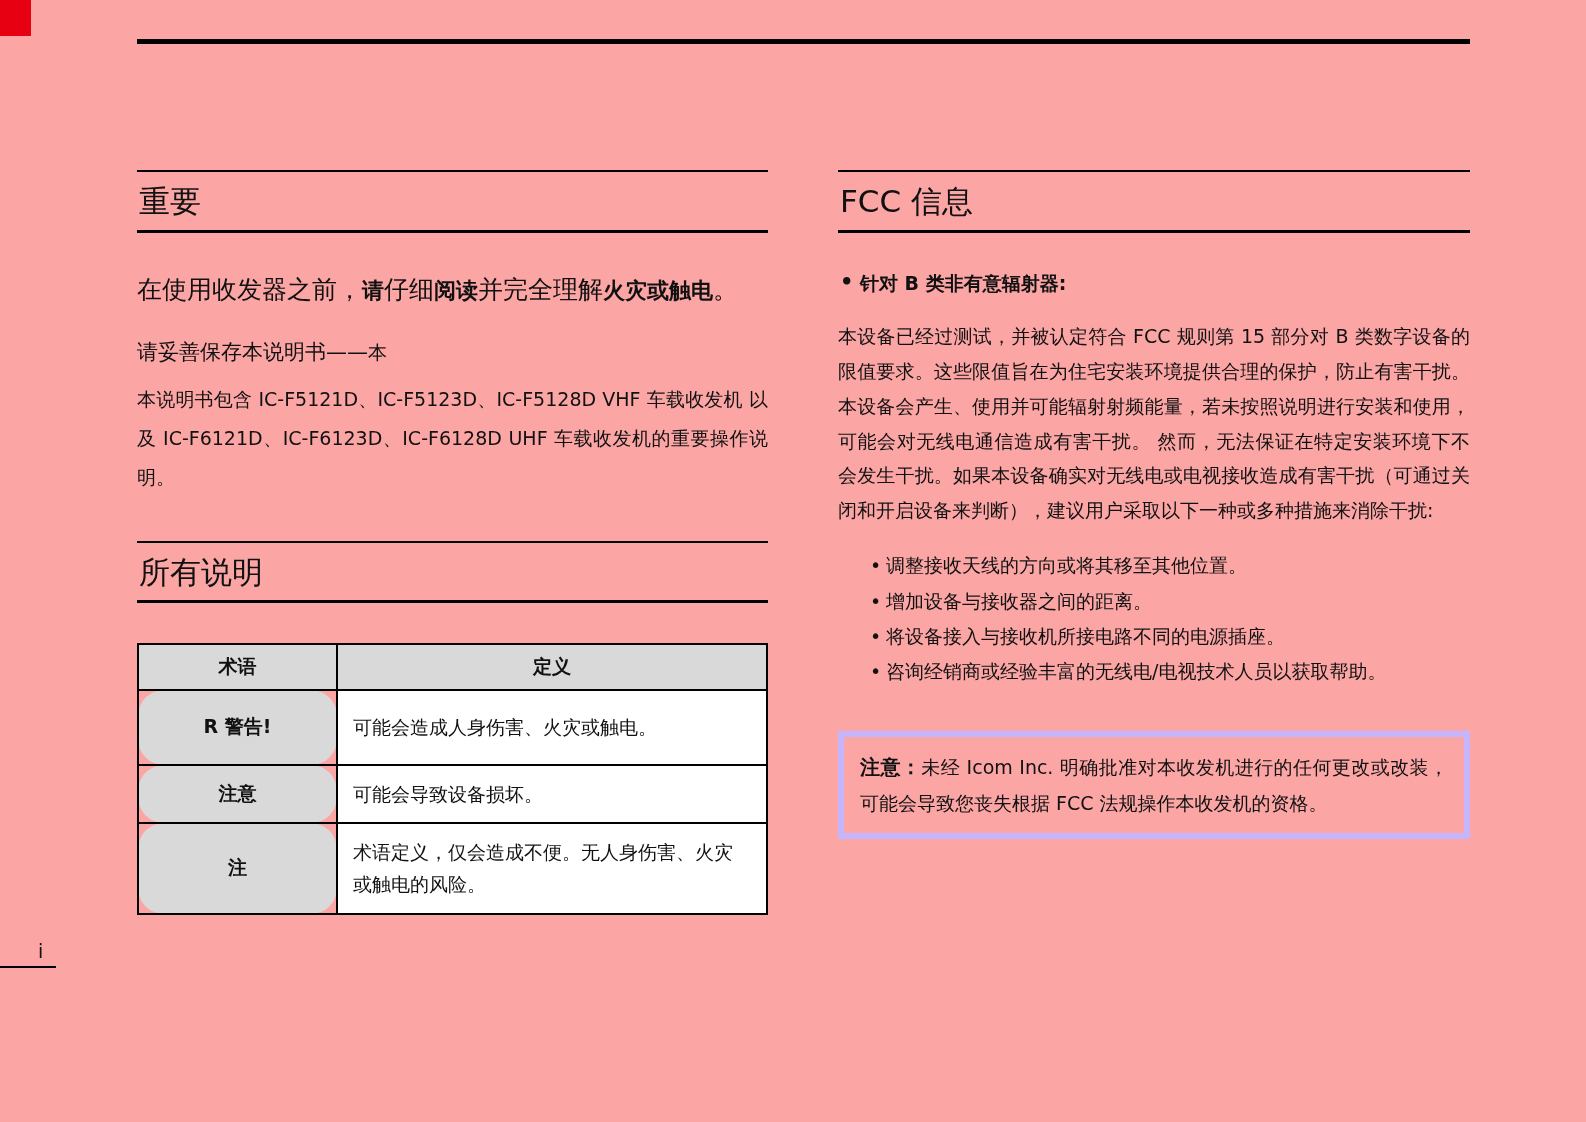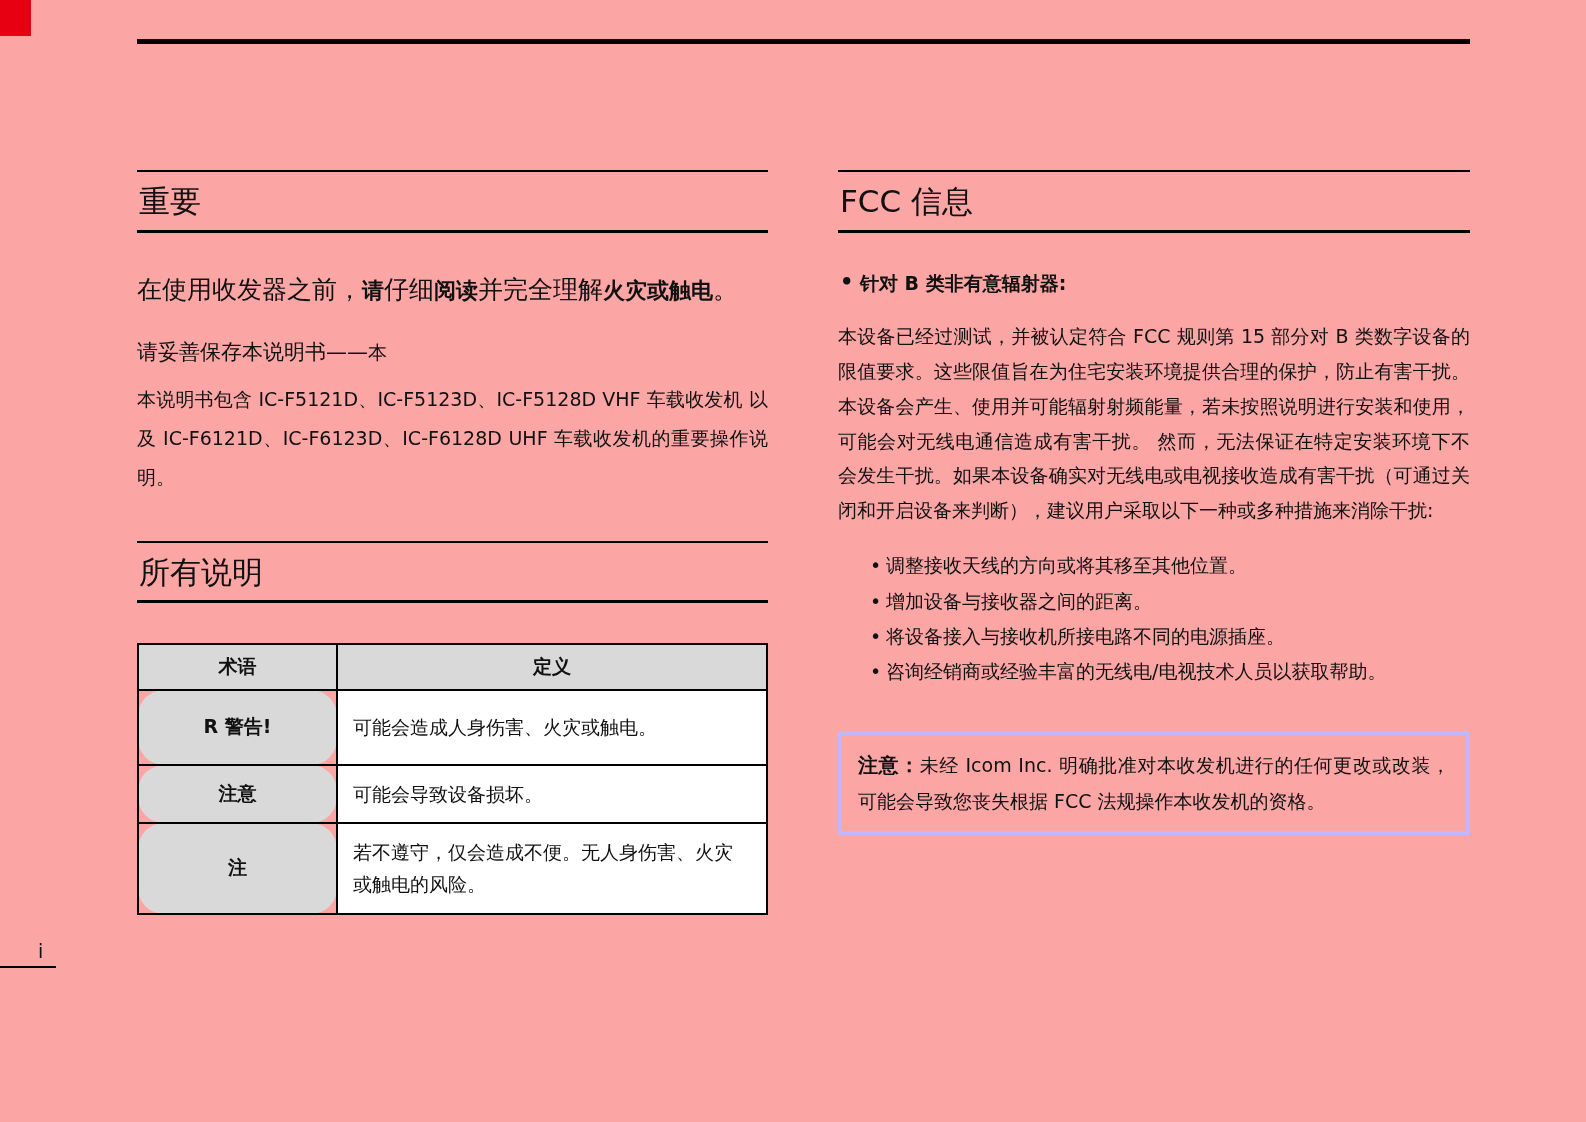--- a/index.html
+++ b/index.html
@@ -44,21 +44,21 @@
   .trademarks{margin-top:86px;font-size:17.5px;line-height:1.8;}
   .trademarks p{margin:0;}
 
   .classb-heading{position:relative;margin:38px 0 0;font-size:19px;font-weight:700;padding-left:22px;}
   .bullet-icon::before{content:"•";position:absolute;left:2px;top:-1px;font-size:21px;}
   .fcc-body{margin:22px 0 0;font-size:19px;line-height:1.84;text-align:justify;}
   .measures{margin:20px 0 0;padding:0 0 0 32px;list-style:none;}
   .measures li{position:relative;padding-left:16px;font-size:19px;line-height:1.85;}
   .li-dot::before{content:"•";position:absolute;left:0;top:0;font-size:19px;}
 
-  .caution-box{margin-top:42px;border:4px solid #c4b5fd;padding:12px 16px;font-size:19px;line-height:1.85;text-align:justify;}
+  .caution-box{margin-top:42px;border:6px solid #c4b5fd;padding:12px 16px;font-size:19px;line-height:1.85;text-align:justify;}
   .caution-label{font-weight:700;font-size:20px;}
 
   .page-num{position:absolute;left:38px;top:940px;font-size:19px;}
   .page-num-rule{position:absolute;left:0;top:966px;width:56px;height:2px;background:#000;}
 </style>
 </head>
 <body>
 
 <div class="page">
 
@@ -95,21 +95,21 @@
           <tr class="row-warning">
             <td class="term-cell">R 警告!</td>
             <td class="def-cell">可能会造成人身伤害、火灾或触电。</td>
           </tr>
           <tr>
             <td class="term-cell">注意</td>
             <td class="def-cell">可能会导致设备损坏。</td>
           </tr>
           <tr>
             <td class="term-cell">注</td>
-            <td class="def-cell">若不遵守，仅会造成不便。无人身伤害、火灾或触电的风险。</td>
+            <td class="def-cell">术语定义，仅会造成不便。无人身伤害、火灾或触电的风险。</td>
           </tr>
         </tbody>
       </table>
     </section>
 
 
   </div>
 
   <div class="col col-right">
 

